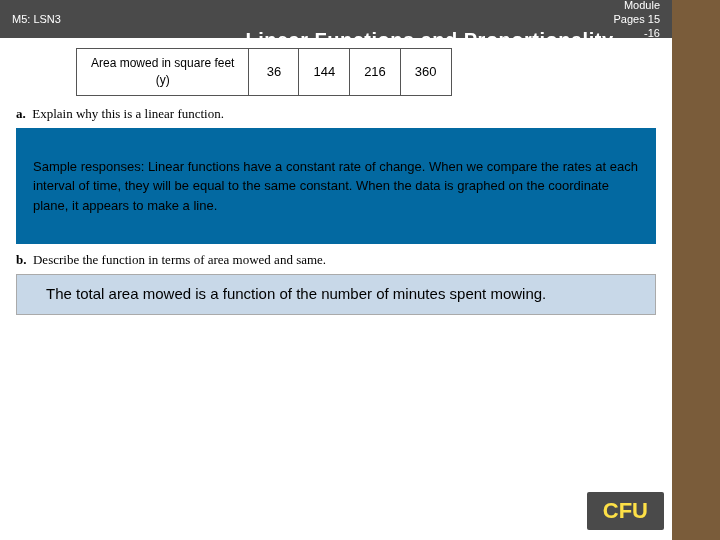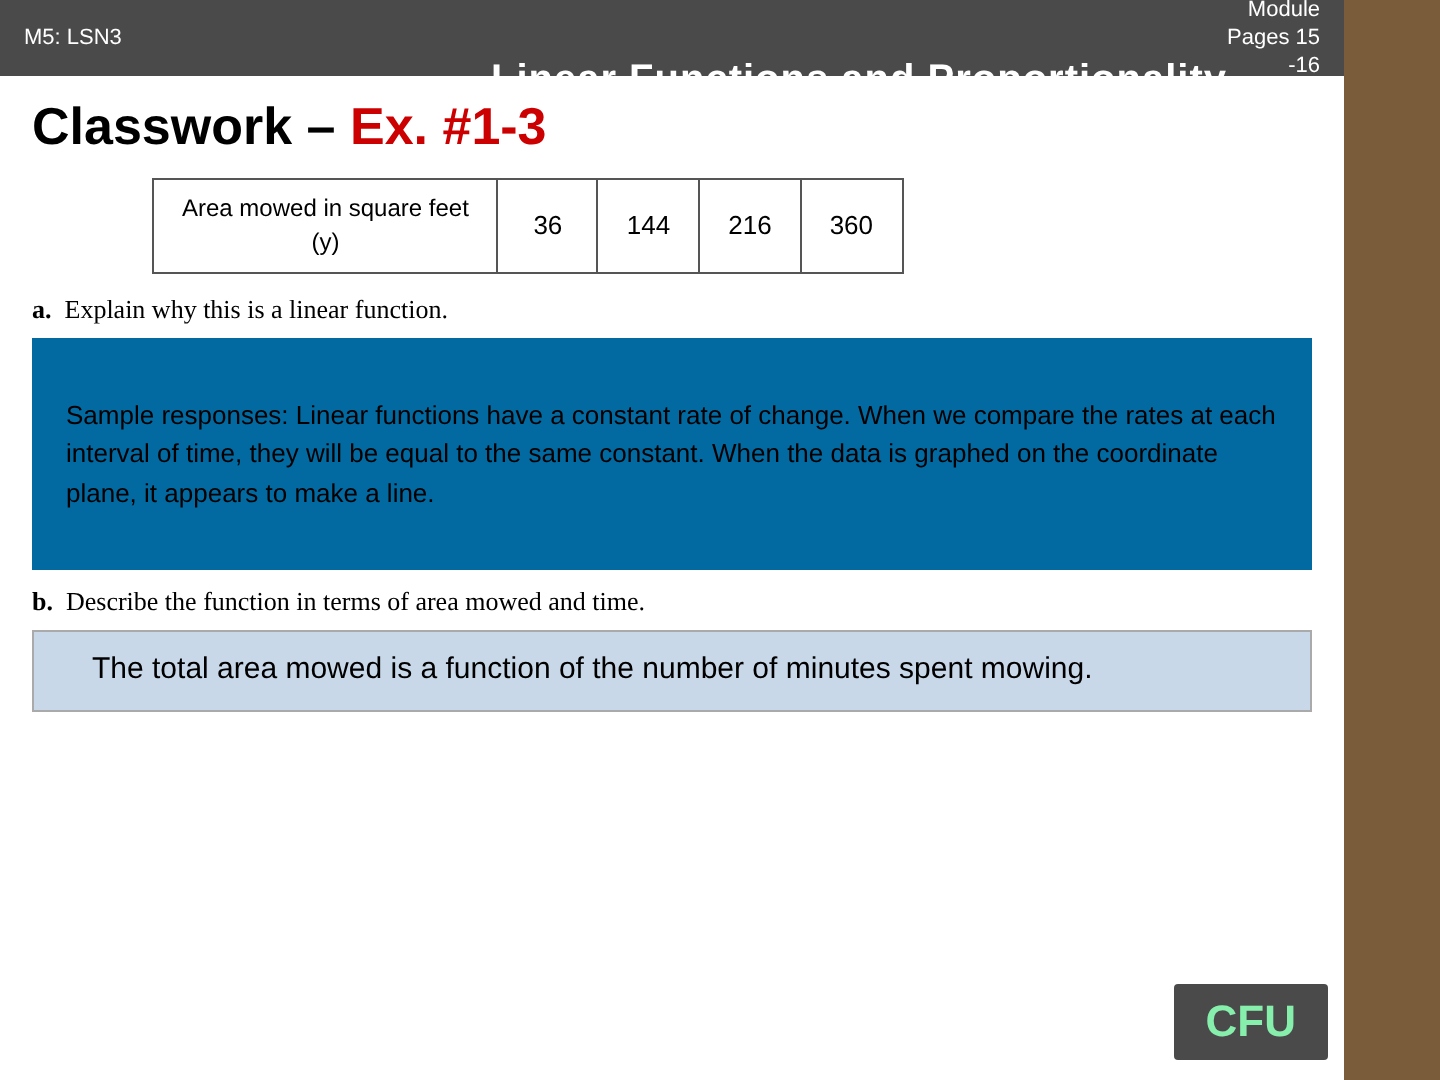--- a/index.html
+++ b/index.html
@@ -134,21 +134,21 @@
       line-height: 1.5;
       margin-bottom: 8px;
     }
 
     
     .cfu-badge {
       position: absolute;
       bottom: 10px;
       right: 56px;
       background: #4a4a4a;
-      color: #86efac;
+      color: #fde047;
       font-size: 22px;
       font-weight: bold;
       padding: 6px 16px;
       border-radius: 2px;
     }
   </style>
 </head>
 <body>
 
 <div class="right-sidebar"></div>
@@ -158,23 +158,20 @@
   <span class="header-title">Linear Functions and Proportionality</span>
   <div class="module-pages">
     <span>Module</span><br>
     <span>Pages  15</span><br>
     <span>-16</span>
   </div>
 </div>
 
 <div class="main-content">
 
-  <div class="classwork-heading">
-    <span>Classwork – </span><span class="ex-label">Ex. #1-3</span>
-  </div>
 
 
   <div class="table-container">
     <table>
       <tbody>
       <tr>
         <td class="row-label">
           <span>Area mowed in square feet</span><br>
           <span>(y)</span>
         </td>
@@ -187,20 +184,20 @@
       </table>
   </div>
 
   <div class="part-label">
     <strong>a.</strong>&nbsp;&nbsp;<span>Explain why this is a linear function.</span>
   </div>
 
   <div class="answer-box">Sample responses: Linear functions have a constant rate of change.  When we compare the rates at each interval of time, they will be equal to the same constant.  When the data is graphed on the coordinate plane, it appears to make a line.</div>
 
   <div class="part-label">
-    <strong>b.</strong>&nbsp;&nbsp;<span>Describe the function in terms of area mowed and time.</span>
+    <strong>b.</strong>&nbsp;&nbsp;<span>Describe the function in terms of area mowed and same.</span>
   </div>
 
   <div class="part-b-answer">The total area mowed is a function of the number of minutes spent mowing.</div>
 
 </div>
 
 <div class="cfu-badge">CFU</div>
 
 </body></html>

